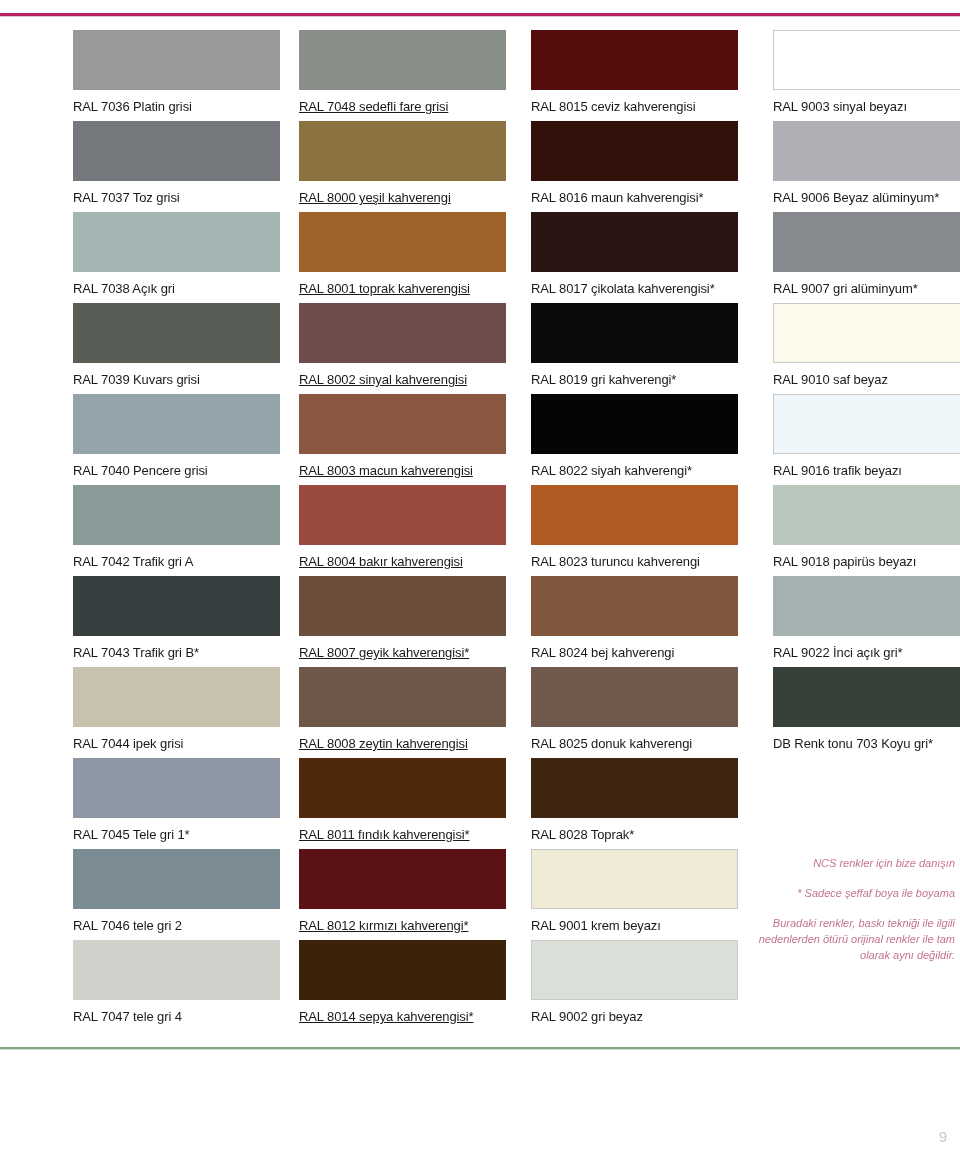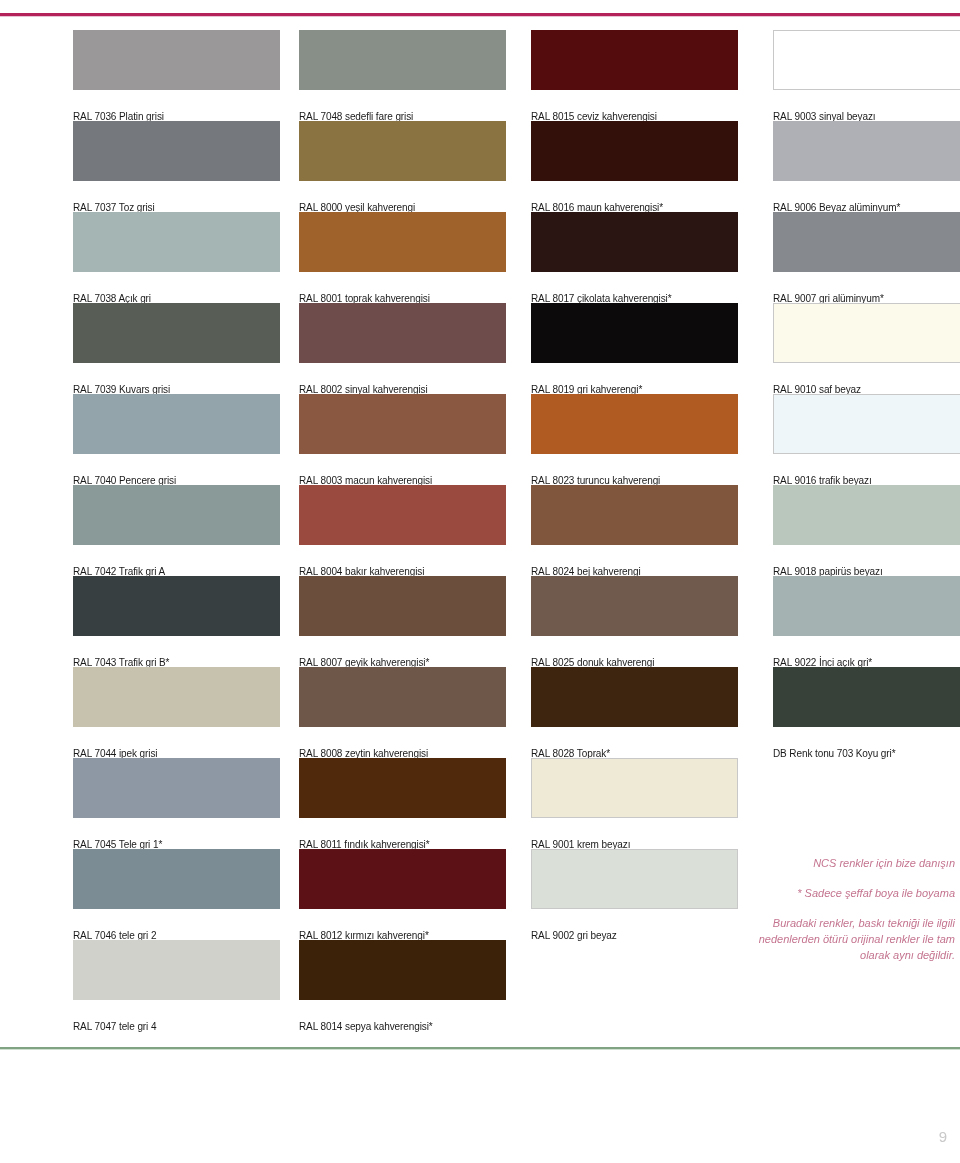--- a/index.html
+++ b/index.html
@@ -38,39 +38,39 @@
   .grid {
     position:absolute; left:0; top:0;
     width:960px; height:1040px;
   }
   .col {
     position:absolute;
     top:30px;
     width:207px;
   }
   .col-1 { left:73px; }
-  .col-2 { left:299px; }
+  .col-2 { left:299px;text-decoration:underline; }
   .col-3 { left:531px; }
   .col-4 { left:773px; }
 
   .cell {
     height:91px;
     position:relative;
   }
   .swatch {
     width:207px; height:60px;
     display:block;
     box-sizing:border-box;
   }
   .swatch.bordered { border:1px solid #c8c8c8; }
   .cap {
     display:block;
-    font-size:10px;
+    font-size:13px;
     line-height:15px;
-    padding-top:19px;
+    padding-top:9px;
     color:#1a1a1a;
     white-space:nowrap;
     letter-spacing:-0.1px;
   }
 
   .notes {
     position:absolute;
     left:755px;
     top:855px;
     width:200px;
@@ -204,20 +204,24 @@
       </div>
       <div class="cell">
         <span class="swatch" style="background-color: rgb(42, 21, 18);"></span>
         <span class="cap">RAL 8017 çikolata kahverengisi*</span>
       </div>
       <div class="cell">
         <span class="swatch" style="background-color: rgb(12, 10, 10);"></span>
         <span class="cap">RAL 8019 gri kahverengi*</span>
       </div>
       <div class="cell">
+        <span class="swatch" style="background-color: rgb(6, 5, 5);"></span>
+        <span class="cap">RAL 8022 siyah kahverengi*</span>
+      </div>
+      <div class="cell">
         <span class="swatch" style="background-color: rgb(176, 91, 34);"></span>
         <span class="cap">RAL 8023 turuncu kahverengi</span>
       </div>
       <div class="cell">
         <span class="swatch" style="background-color: rgb(128, 86, 61);"></span>
         <span class="cap">RAL 8024 bej kahverengi</span>
       </div>
       <div class="cell">
         <span class="swatch" style="background-color: rgb(111, 90, 77);"></span>
         <span class="cap">RAL 8025 donuk kahverengi</span>

